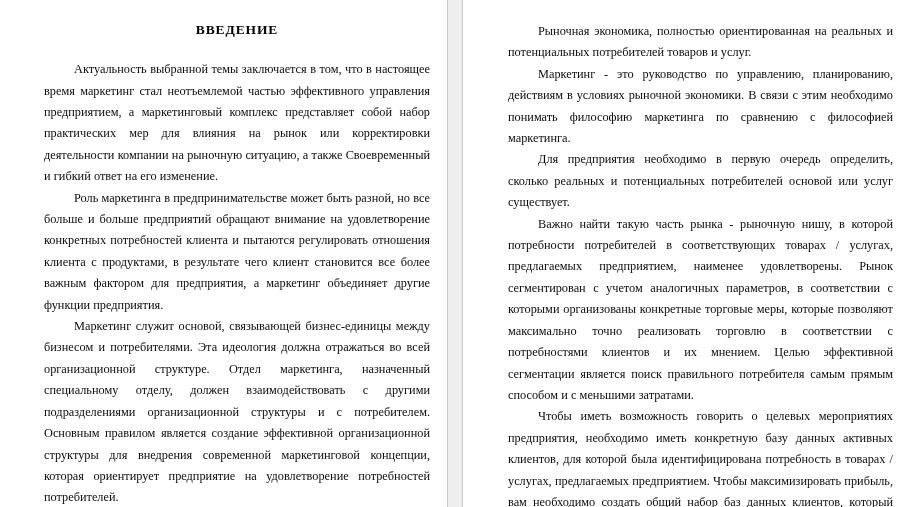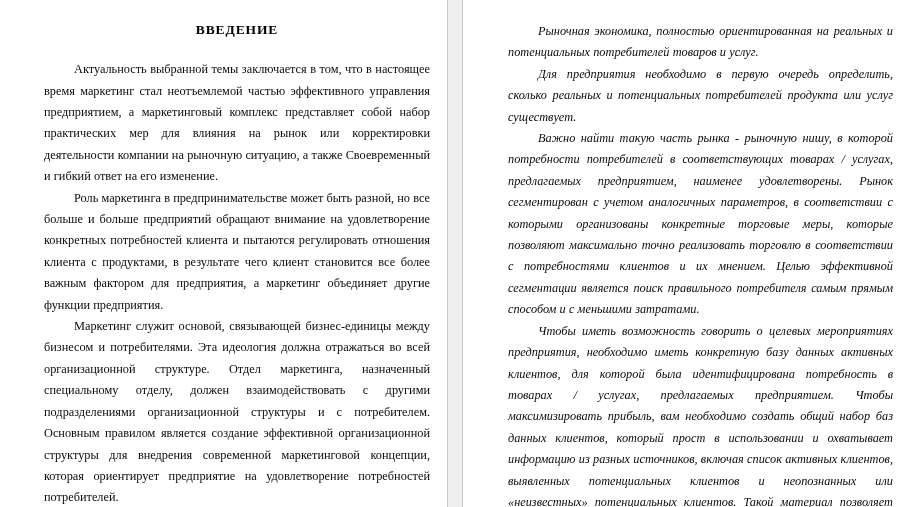--- a/index.html
+++ b/index.html
@@ -33,21 +33,20 @@
   }
 
   .page-left {
     width: 447px;
     padding: 0px 17px 0px 44px;
   }
 
   .page-right {
     width: 447px;
     padding: 0px 17px 0px 45px;
-    font-style: italic;
   }
 
   .gutter {
     width: 16px;
     height: 507px;
     background: #eeeeee;
     border-left: 1px solid #c9c9c9;
     border-right: 1px solid #c9c9c9;
     box-sizing: border-box;
     flex: 0 0 16px;
@@ -99,19 +98,20 @@
       <p class="para">Маркетинг служит основой, связывающей бизнес-единицы между бизнесом и потребителями. Эта идеология должна отражаться во всей организационной структуре. Отдел маркетинга, назначенный специальному отделу, должен взаимодействовать с другими подразделениями организационной структуры и с потребителем. Основным правилом является создание эффективной организационной структуры для внедрения современной маркетинговой концепции, которая ориентирует предприятие на удовлетворение потребностей потребителей.</p>
     </div>
   </div>
 
   <div class="gutter"></div>
 
   <div class="page page-right">
     <div class="page-body">
       <div class="spacer-top-right"></div>
       <p class="para">Рыночная экономика, полностью ориентированная на реальных и потенциальных потребителей товаров и услуг.</p>
-      <p class="para">Для предприятия необходимо в первую очередь определить, сколько реальных и потенциальных потребителей продукта или услуг существует.</p>
+      <p class="para">Маркетинг - это руководство по управлению, планированию, действиям в условиях рыночной экономики. В связи с этим необходимо понимать философию маркетинга по сравнению с философией маркетинга.</p>
+      <p class="para">Для предприятия необходимо в первую очередь определить, сколько реальных и потенциальных потребителей основой или услуг существует.</p>
       <p class="para">Важно найти такую часть рынка - рыночную нишу, в которой потребности потребителей в соответствующих товарах / услугах, предлагаемых предприятием, наименее удовлетворены. Рынок сегментирован с учетом аналогичных параметров, в соответствии с которыми организованы конкретные торговые меры, которые позволяют максимально точно реализовать торговлю в соответствии с потребностями клиентов и их мнением. Целью эффективной сегментации является поиск правильного потребителя самым прямым способом и с меньшими затратами.</p>
       <p class="para">Чтобы иметь возможность говорить о целевых мероприятиях предприятия, необходимо иметь конкретную базу данных активных клиентов, для которой была идентифицирована потребность в товарах / услугах, предлагаемых предприятием. Чтобы максимизировать прибыль, вам необходимо создать общий набор баз данных клиентов, который прост в использовании и охватывает информацию из разных источников, включая список активных клиентов, выявленных потенциальных клиентов и неопознанных или «неизвестных» потенциальных клиентов. Такой материал позволяет анализировать профили клиентов, определять наиболее активных клиентов, а также тех клиентов, потенциал которых еще не используется.</p>
     </div>
   </div>
 
 </div>
 
 </body></html>

